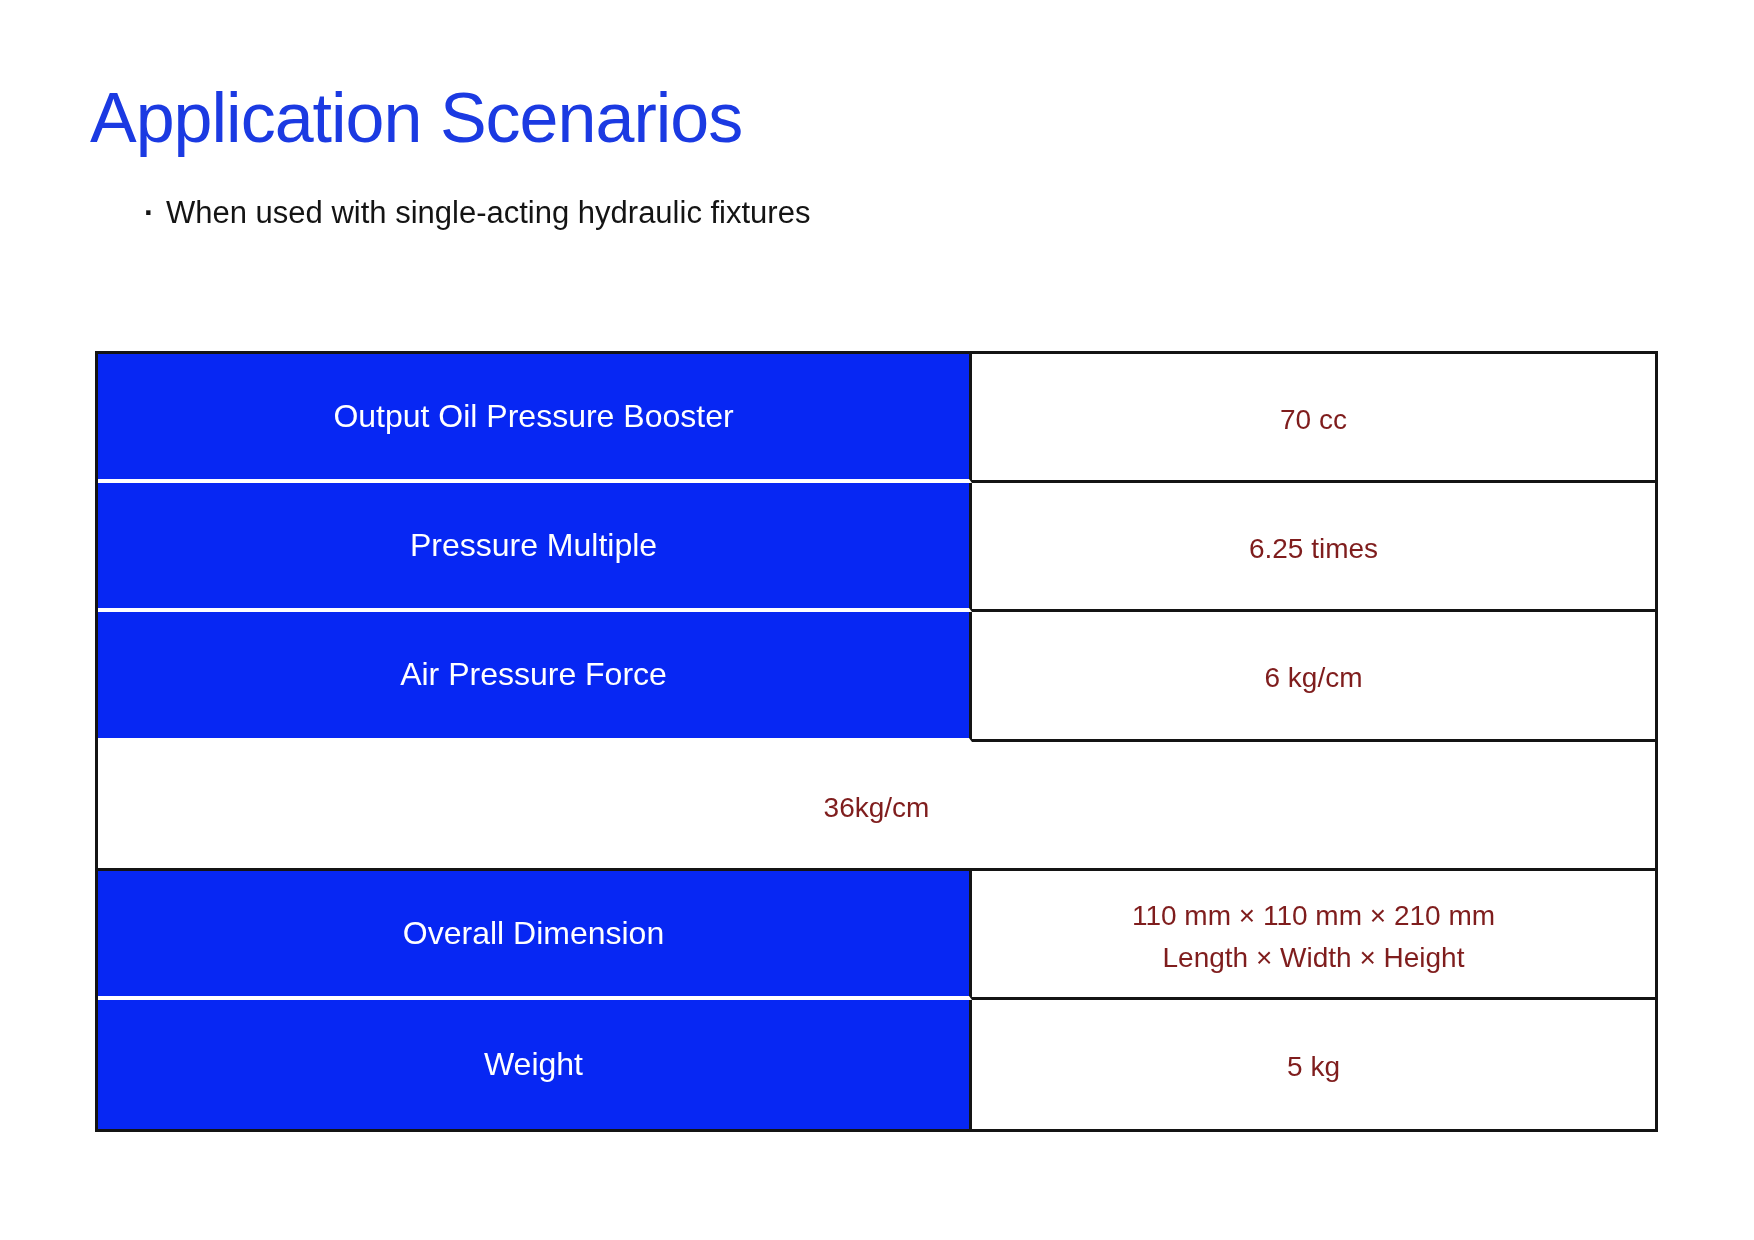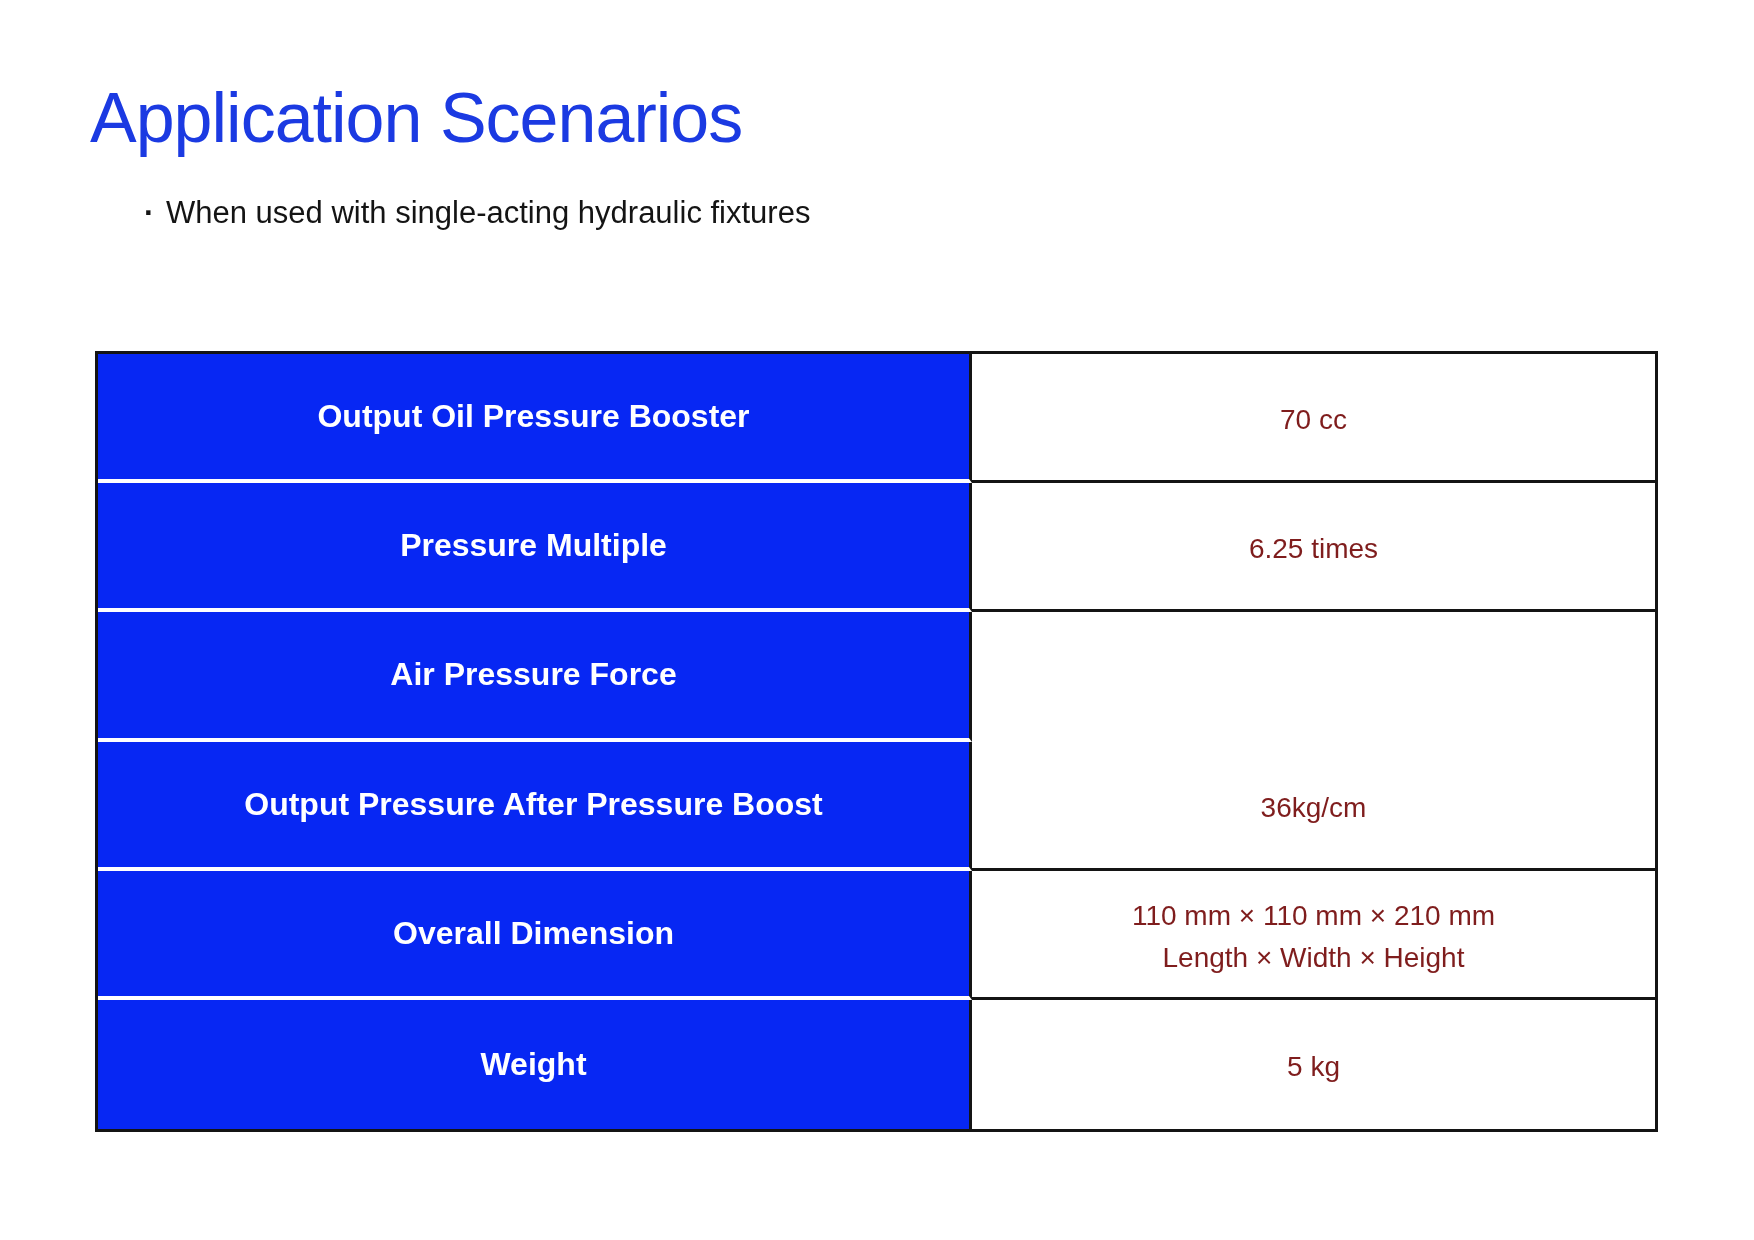--- a/index.html
+++ b/index.html
@@ -67,21 +67,21 @@
     flex-direction: column;
     align-items: center;
     justify-content: center;
     text-align: center;
   }
   .spec-cell.label {
     width: 874px;
     background: var(--cell-blue, #0727f3);
     color: #ffffff;
     font-size: 32px;
-    font-weight: 700;
+    font-weight: 400;
     border-right: 3px solid #141414;
     border-bottom: 4px solid #ffffff;
     letter-spacing: 0px;
   }
   .spec-row:last-child .spec-cell.label {
     border-bottom: none;
   }
   .spec-cell.value {
     flex: 1 1 0;
     background: #ffffff;
@@ -126,26 +126,27 @@
       <div class="spec-cell value">
         <span>6.25 times</span>
 
       </div>
     </div>
 
     <div class="spec-row">
       <div class="spec-cell label">
         <span>Air Pressure Force</span>
       </div>
+      <div class="spec-cell value">
+        <span>6 kg/cm</span>
+
+      </div>
     </div>
 
     <div class="spec-row">
-      <div class="spec-cell label">
-        <span>Output Pressure After Pressure Boost</span>
-      </div>
       <div class="spec-cell value">
         <span>36kg/cm</span>
 
       </div>
     </div>
 
     <div class="spec-row">
       <div class="spec-cell label">
         <span>Overall Dimension</span>
       </div>

